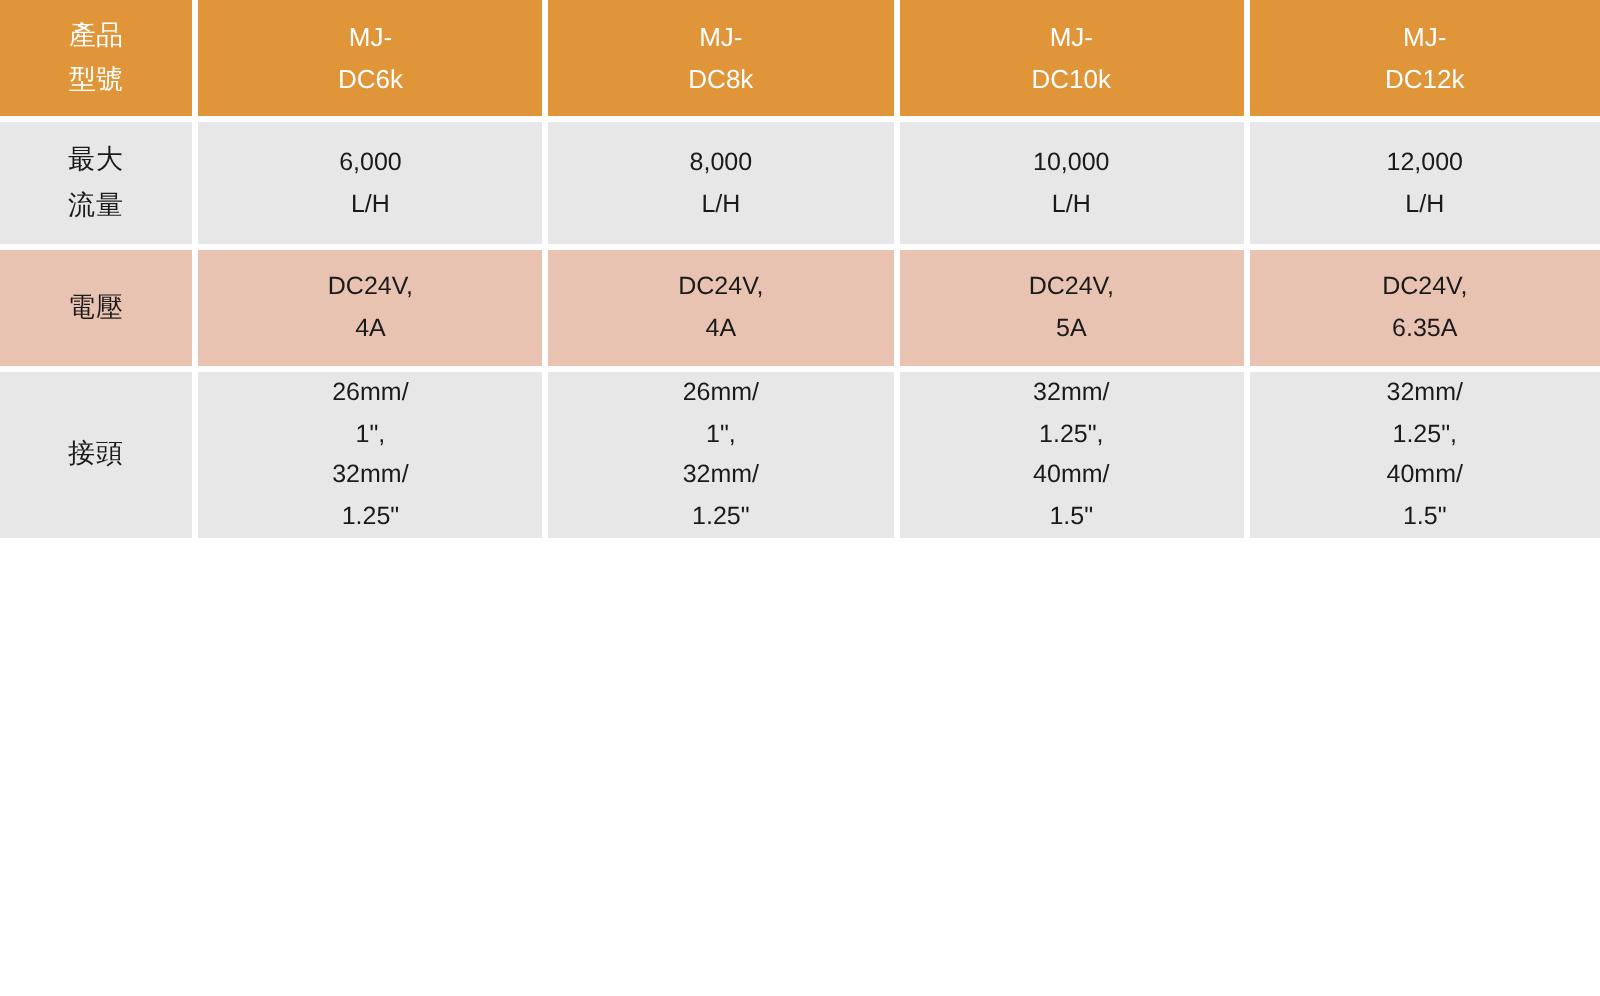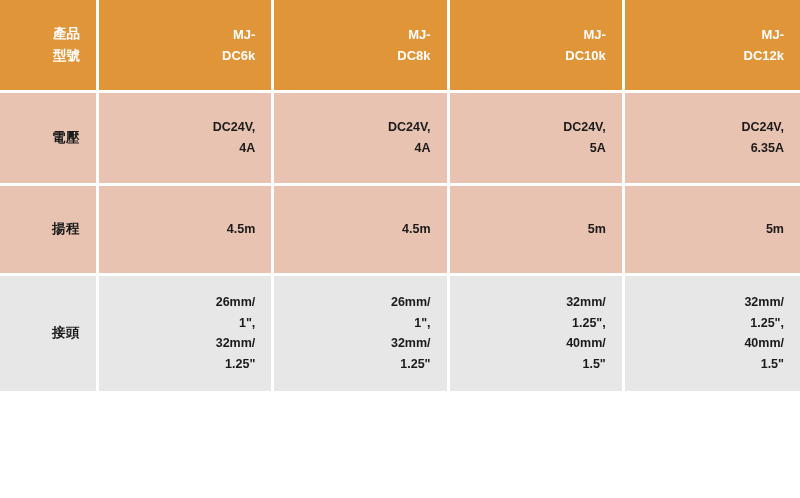--- a/index.html
+++ b/index.html
@@ -17,27 +17,27 @@
     width: 800px;
     border-collapse: separate;
     border-spacing: 0;
     table-layout: fixed;
   }
   .spec-table col.label-col { width: 99px; }
   .spec-table col.data-col  { width: 175px; }
 
   .spec-table td,
   .spec-table th {
-    padding: 16px;
+    padding: 0;
     margin: 0;
-    text-align: right;
+    text-align: center;
     vertical-align: middle;
     border-right: 3px solid #ffffff;
     border-bottom: 3px solid #ffffff;
-    font-weight: bold;
+    font-weight: normal;
     line-height: 1.65;
     white-space: pre-line;
     word-break: keep-all;
   }
   .spec-table td:last-child,
   .spec-table th:last-child {
     border-right: 0;
   }
 
   
@@ -91,41 +91,46 @@
       <th>MJ-
 DC8k</th>
       <th>MJ-
 DC10k</th>
       <th>MJ-
 DC12k</th>
     </tr>
   </thead>
   <tbody>
 
+    <tr class="row-gray r1">
+      <td class="label-cell">最大
+流量</td>
+      <td>6,000
+L/H</td>
+      <td>8,000
+L/H</td>
+      <td>10,000
+L/H</td>
+      <td>12,000
+L/H</td>
+    </tr>
 
     <tr class="row-pink r2">
       <td class="label-cell">電壓</td>
       <td>DC24V,
 4A</td>
       <td>DC24V,
 4A</td>
       <td>DC24V,
 5A</td>
       <td>DC24V,
 6.35A</td>
     </tr>
 
 
-    <tr class="row-pink r4">
-      <td class="label-cell">揚程</td>
-      <td>4.5m</td>
-      <td>4.5m</td>
-      <td>5m</td>
-      <td>5m</td>
-    </tr>
 
 
 
     <tr class="row-gray r7">
       <td class="label-cell">接頭</td>
       <td>26mm/
 1",
 32mm/
 1.25"</td>
       <td>26mm/

